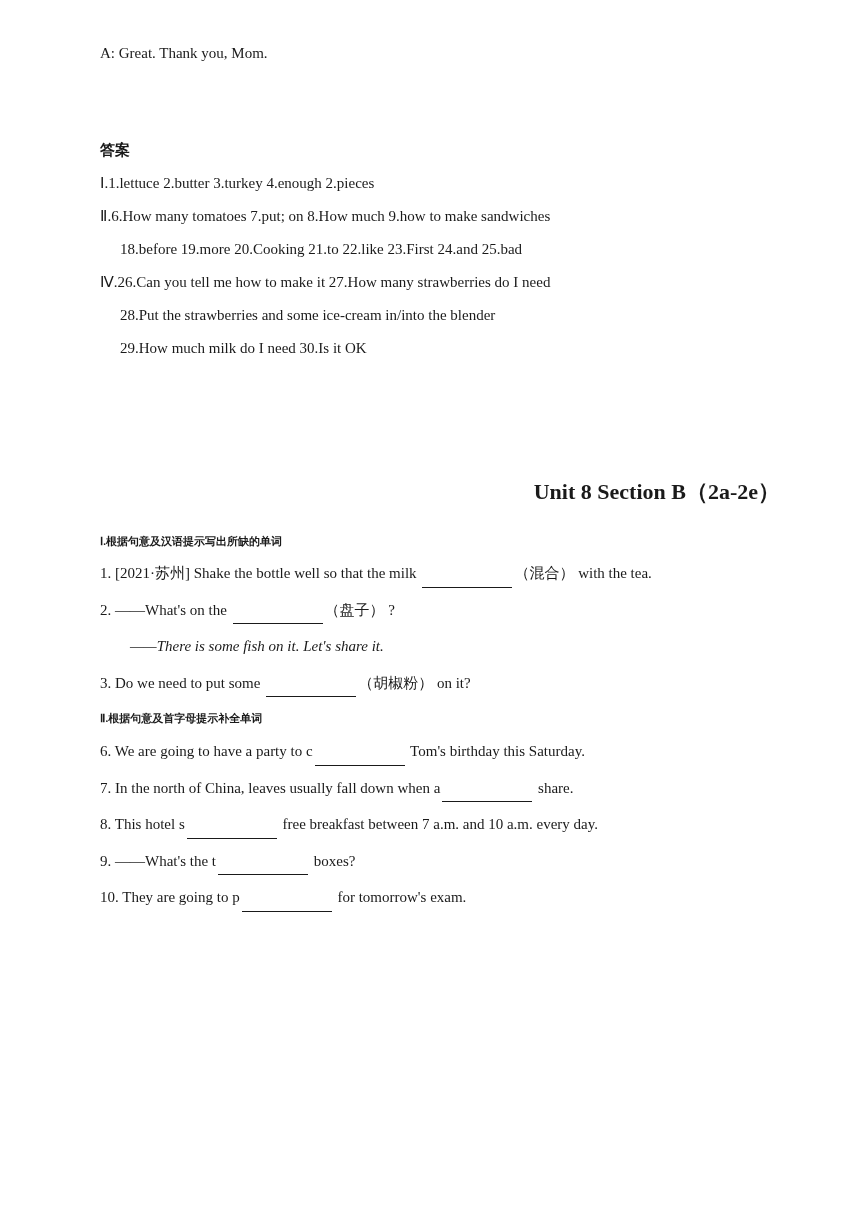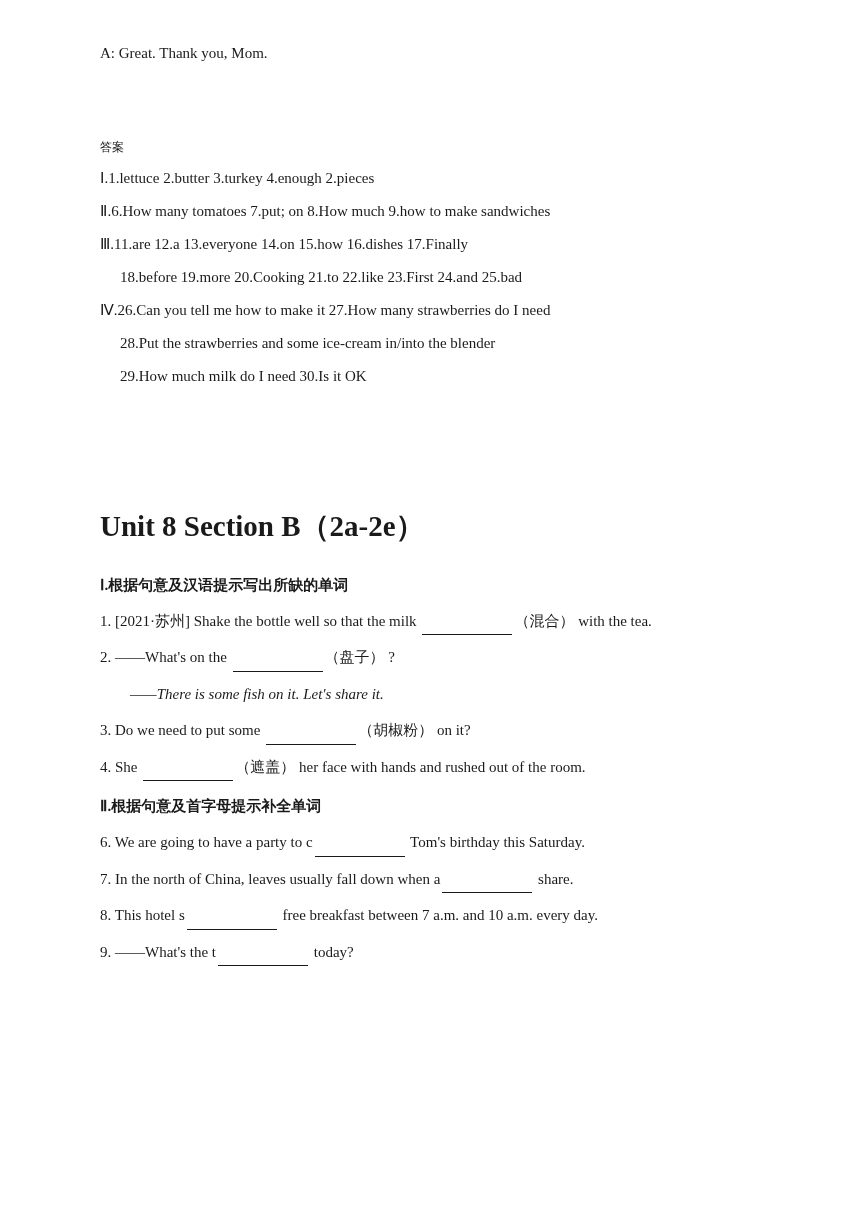--- a/index.html
+++ b/index.html
@@ -14,41 +14,41 @@
       color: #1a1a1a;
       width: 860px;
       min-height: 1216px;
       padding: 40px 80px 40px 100px;
       line-height: 1.8;
     }
     .intro-line {
       margin-bottom: 40px;
     }
     .section-title {
-      font-size: 12px;
-      font-weight: normal;
+      font-size: 15px;
+      font-weight: bold;
       margin-bottom: 10px;
       font-family: "SimSun", "STSong", serif;
     }
     .answers-block {
       margin-bottom: 10px;
     }
     .answers-block p {
       margin-bottom: 6px;
       text-indent: 0;
     }
     .unit-title {
-      text-align: left;
-      font-size: 29px;
+      text-align: right;
+      font-size: 22px;
       font-weight: bold;
       margin: 50px 0 20px 0;
       font-family: "Times New Roman", Times, serif;
     }
     .exercise-section-title {
-      font-size: 15px;
+      font-size: 11px;
       font-weight: bold;
       margin: 12px 0 8px 0;
       font-family: "SimSun", "STSong", serif;
     }
     .exercise-item {
       margin-bottom: 8px;
       line-height: 1.9;
     }
     .blank {
       display: inline-block;
@@ -80,44 +80,43 @@
 
 <p class="intro-line">A: Great. Thank you, Mom.</p>
 
 <div class="divider"></div>
 
 <div class="answers-block">
   <p class="section-title">答案</p>
   <div id="answers-lines">
       <p>Ⅰ.1.lettuce   2.butter   3.turkey   4.enough   2.pieces</p>
       <p>Ⅱ.6.How many tomatoes   7.put; on   8.How much   9.how to make sandwiches</p>
-      <p>Ⅲ.11.are   12.a   13.everyone   14.on   15.how   16.dishes 17.Finally</p>
       <p class="indent2">18.before   19.more   20.Cooking   21.to   22.like   23.First   24.and   25.bad</p>
       <p>Ⅳ.26.Can you tell me how to make it        27.How many strawberries do I need</p>
       <p class="indent2">28.Put the strawberries and some ice-cream in/into the blender</p>
       <p class="indent2">29.How much milk do I need                 30.Is it OK</p>
     </div>
 </div>
 
 <div style="height:50px"></div>
 
 <h2 class="unit-title">Unit 8 Section B（2a-2e）</h2>
 
 <div>
   <p class="exercise-section-title">Ⅰ.根据句意及汉语提示写出所缺的单词</p>
   <div id="section1-items">
       <p class="exercise-item"><span>1.</span> <span>[2021·苏州] Shake the bottle well so that the milk</span> <span class="blank blank-wide"></span><span class="hint-zh">（混合）</span> <span>with the tea.</span></p>
       <p class="exercise-item"><span>2.</span> <span>——What's on the</span> <span class="blank blank-wide"></span><span class="hint-zh">（盘子）</span> <span>?</span></p>
       <p class="exercise-item indent">——There is some fish on it. Let's share it.</p>
       <p class="exercise-item"><span>3.</span> <span>Do we need to put some</span> <span class="blank blank-wide"></span><span class="hint-zh">（胡椒粉）</span> <span>on it?</span></p>
-      <p class="exercise-item"><span>4.</span> <span>She</span> <span class="blank blank-wide"></span><span class="hint-zh">（遮盖）</span> <span>her face with hands and rushed out of the room.</span></p>
     </div>
 </div>
 
 <div style="margin-top:10px;">
   <p class="exercise-section-title">Ⅱ.根据句意及首字母提示补全单词</p>
   <div id="section2-items">
       <p class="exercise-item"><span>6.</span> <span>We are going to have a party to c</span><span class="blank blank-wide"></span> <span>Tom's birthday this Saturday.</span></p>
       <p class="exercise-item"><span>7.</span> <span>In the north of China, leaves usually fall down when a</span><span class="blank blank-wide"></span> <span>share.</span></p>
       <p class="exercise-item"><span>8.</span> <span>This hotel s</span><span class="blank blank-wide"></span> <span>free breakfast between 7 a.m. and 10 a.m. every day.</span></p>
-      <p class="exercise-item"><span>9.</span> <span>——What's the t</span><span class="blank blank-wide"></span> <span>today?</span></p>
+      <p class="exercise-item"><span>9.</span> <span>——What's the t</span><span class="blank blank-wide"></span> <span>boxes?</span></p>
+      <p class="exercise-item"><span>10.</span> <span>They are going to p</span><span class="blank blank-wide"></span> <span>for tomorrow's exam.</span></p>
     </div>
 </div>
 
 </body></html>

